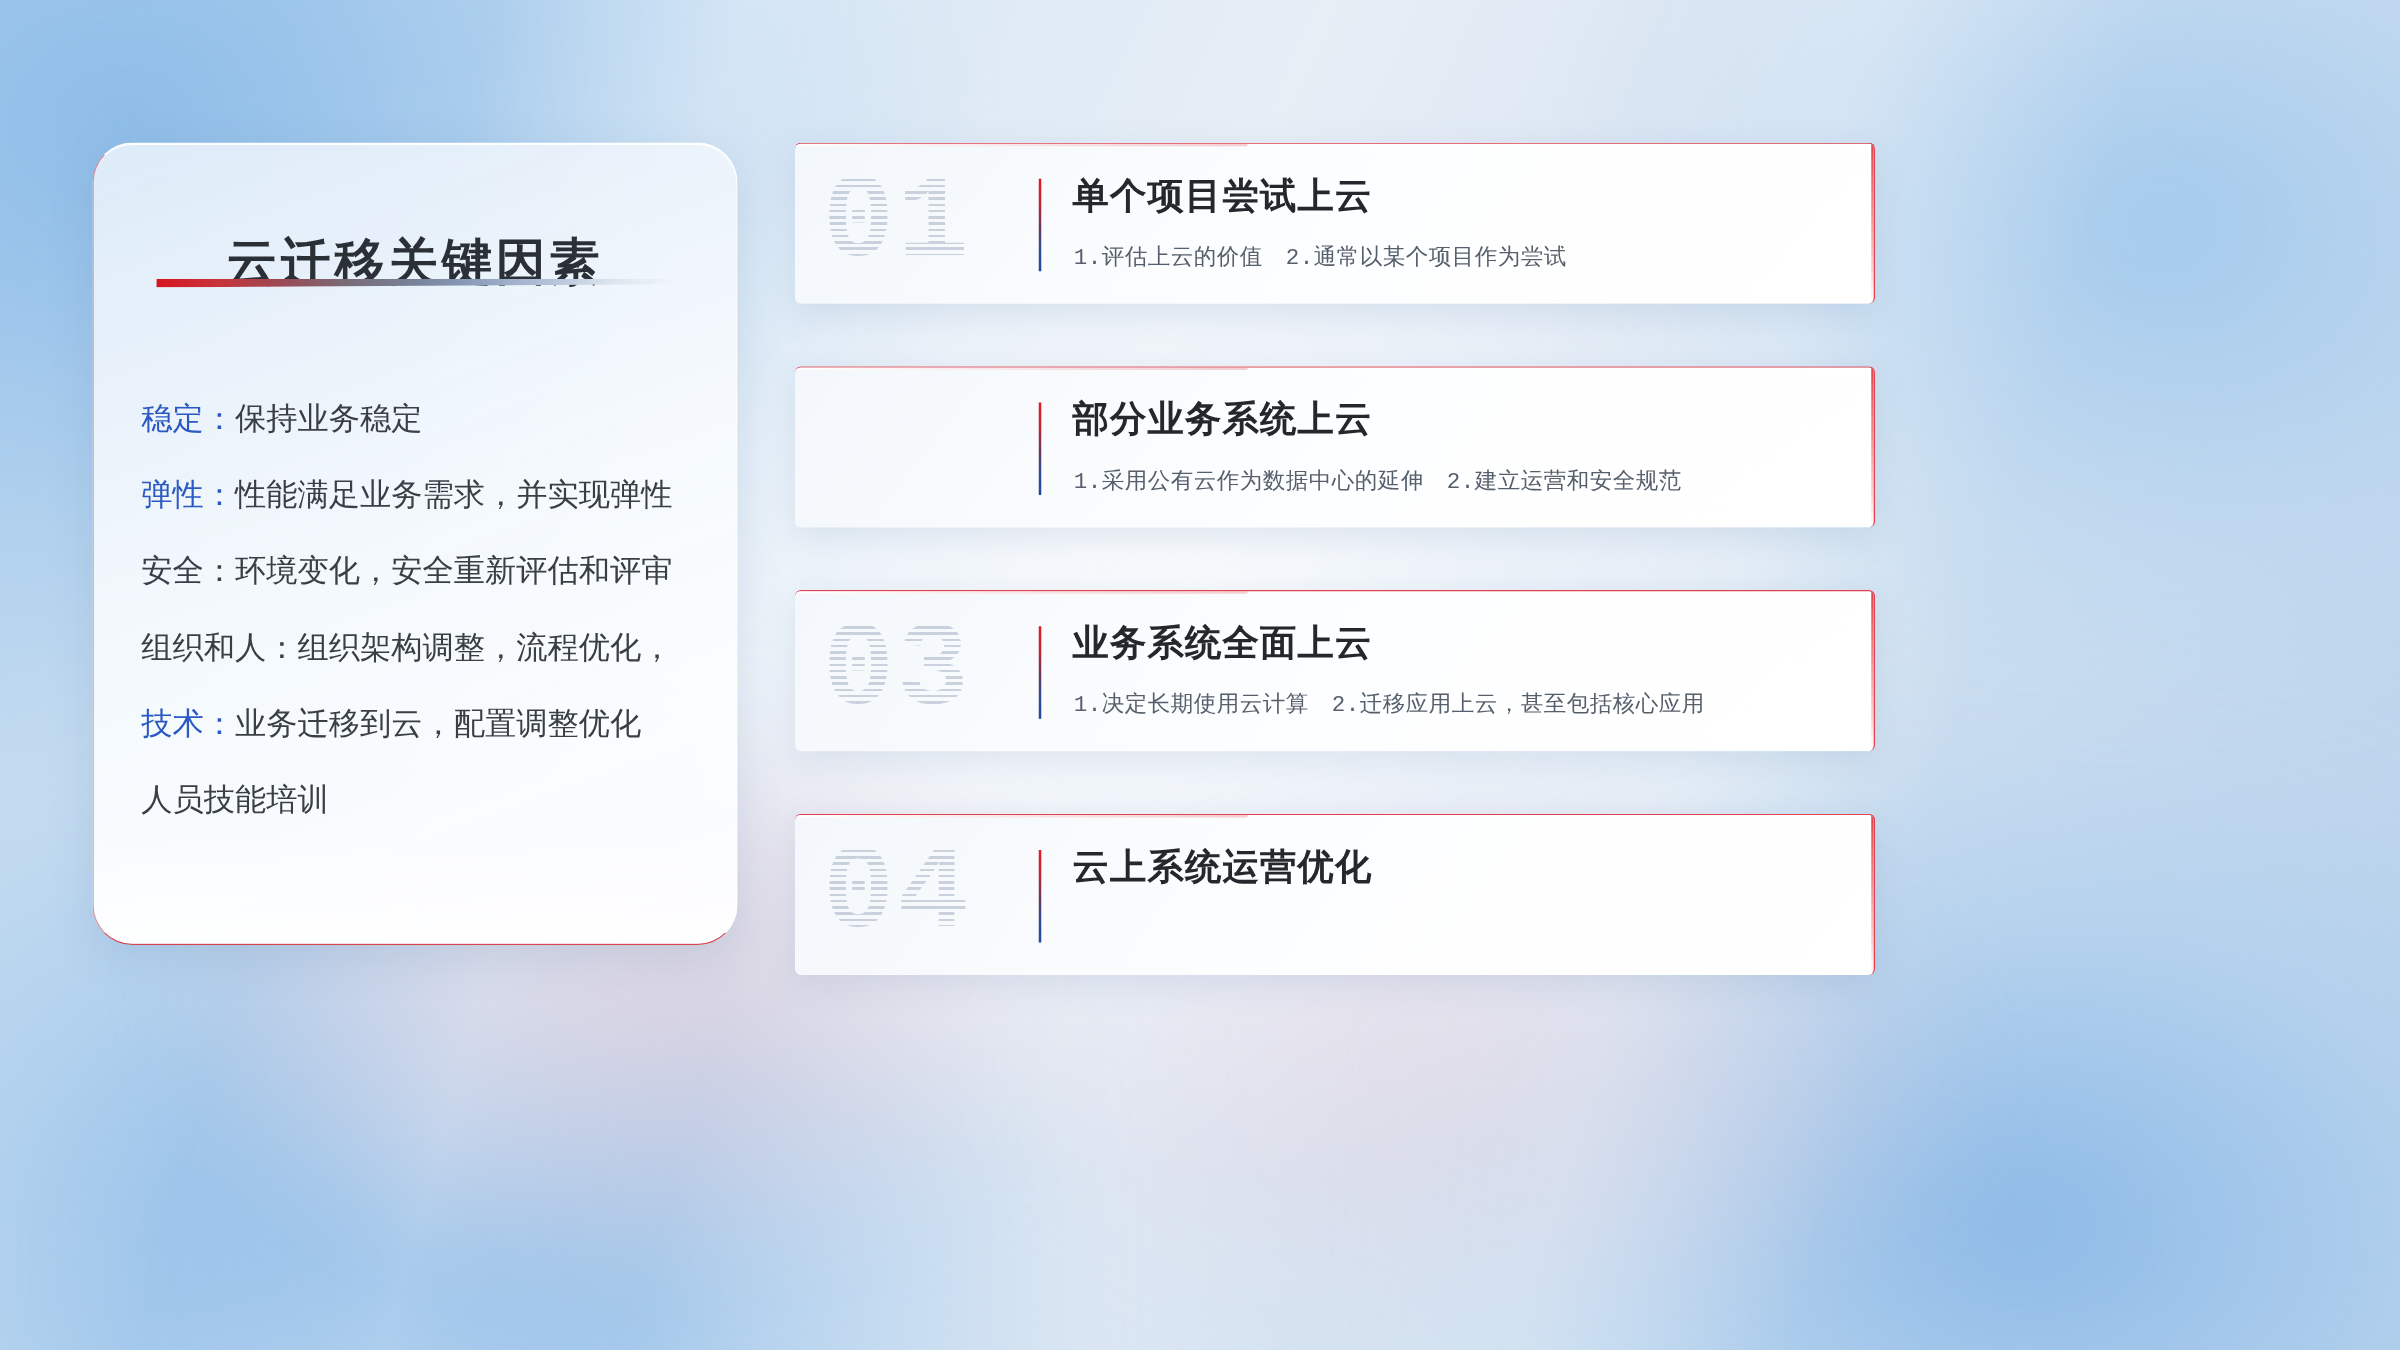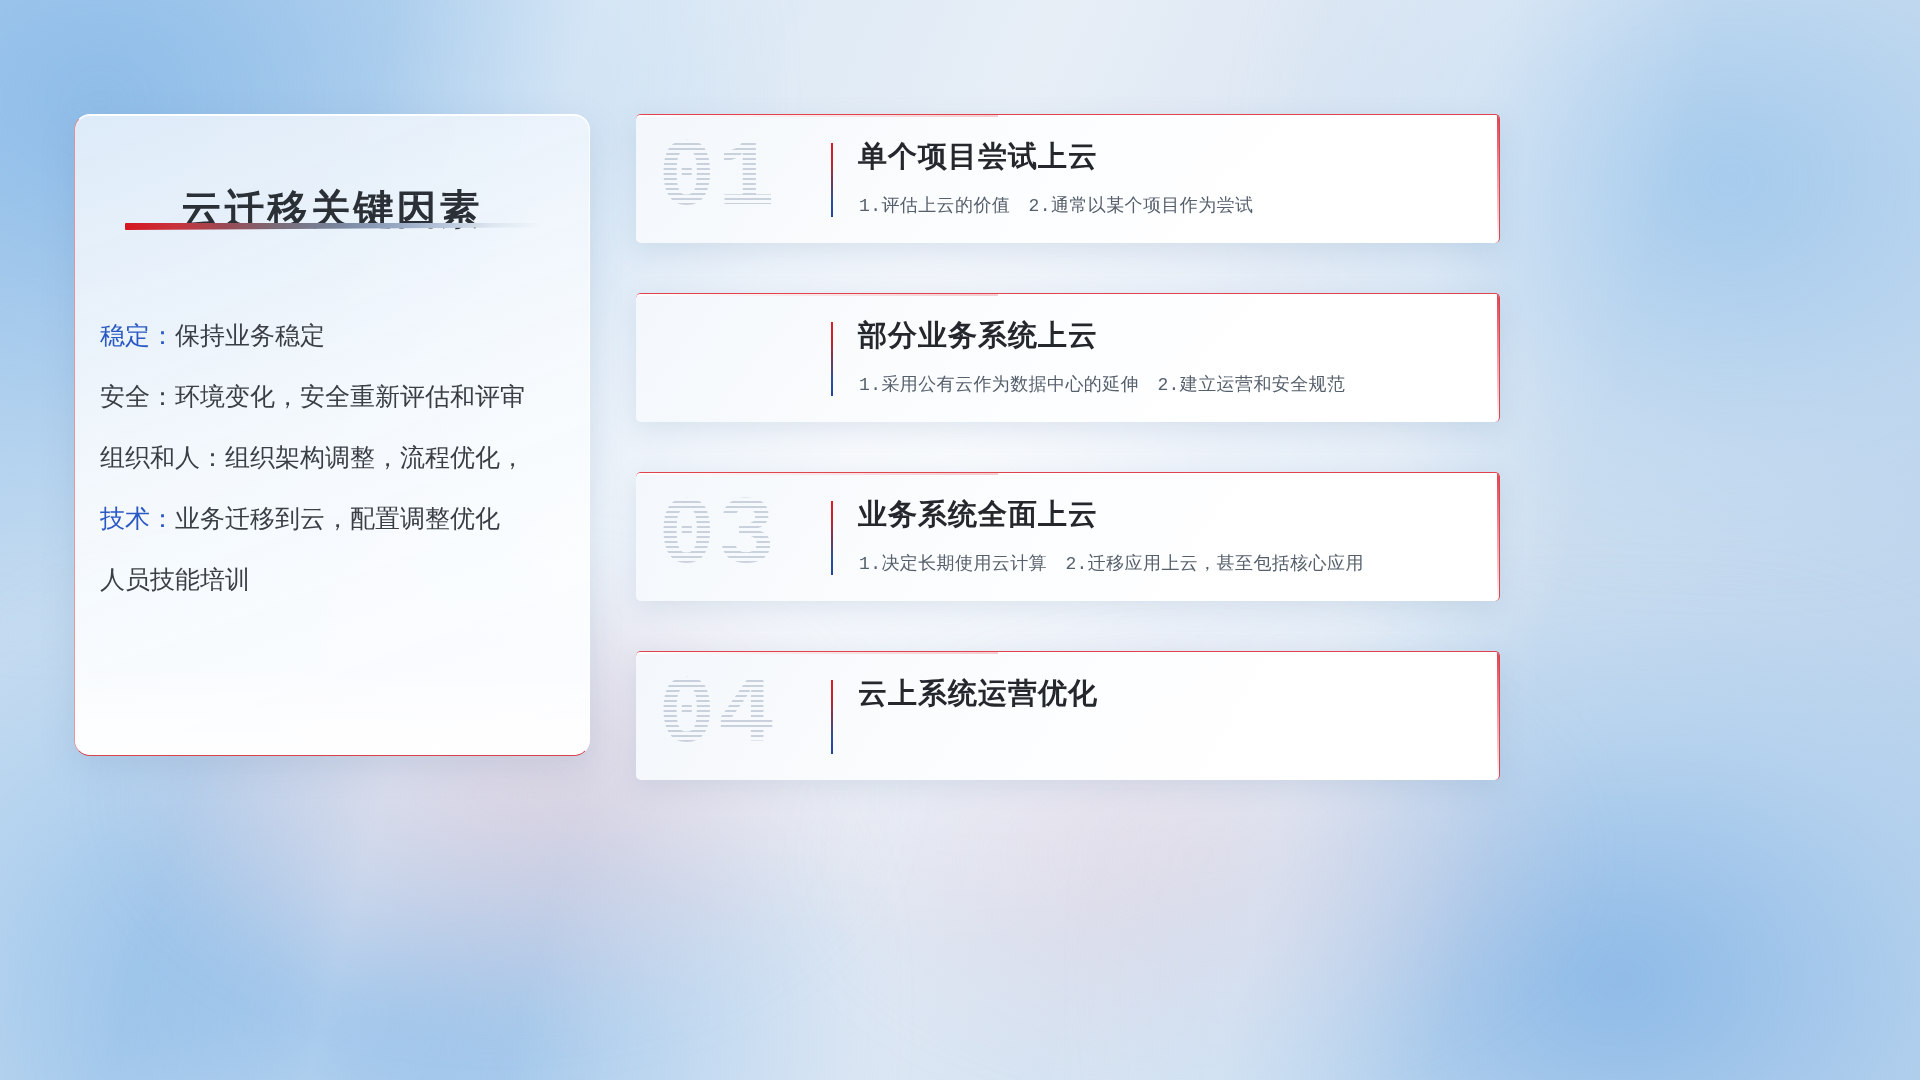--- a/index.html
+++ b/index.html
@@ -66,21 +66,21 @@
       rgba(255,255,255,.28) 27%,
       rgba(255,255,255,0) 36%,
       rgba(255,255,255,0) 60%,
       rgba(255,255,255,.22) 68%,
       rgba(255,255,255,0) 78%);
   }
 
   
   #left-panel{
     position:absolute;left:74px;top:114px;width:516px;height:642px;
-    border-radius:16px;
+    border-radius:32px;
     background:linear-gradient(160deg,
       rgba(228,238,249,.92) 0%,
       rgba(237,244,251,.93) 22%,
       rgba(246,250,253,.95) 48%,
       rgba(250,252,254,.96) 72%,
       rgba(252,253,255,.97) 100%);
     border:1px solid rgba(255,255,255,.9);
     border-bottom:1.6px solid #d8444c;
     border-left:1.6px solid rgba(216,68,76,.55);
     box-shadow:0 10px 34px rgba(90,125,165,.17), inset 0 1px 0 rgba(255,255,255,.95);
@@ -107,21 +107,21 @@
       #9a4a54 24%,
       #7b6a76 36%,
       #77839b 50%,
       #8fa0bd 62%,
       #b5c4da 76%,
       #dde6ef 88%,
       rgba(236,242,248,0) 100%);
     clip-path:polygon(0 0,100% 0,100% 62%,0 100%);
   }
   .factor-list{
-    position:absolute;left:25px;right:26px;top:190px;
+    position:absolute;left:38px;right:26px;top:190px;
   }
   .factor-row{
     font-size:25px;line-height:61px;color:#3a3f46;white-space:nowrap;
   }
   .factor-key{color:#2b59c3;}
   .factor-key.plain{color:#3a3f46;}
 
   
   #cards{position:absolute;left:636px;top:114px;width:864px;}
   .card{
@@ -188,20 +188,21 @@
   <div class="bg-pink"></div>
   <div class="bg-pink2"></div>
   <div class="bg-streak"></div>
 </div>
 
 <section id="left-panel">
   <h1 class="panel-title">云迁移关键因素</h1>
   <div class="title-rule"></div>
   <div class="factor-list" id="factor-list">
       <div class="factor-row"><span class="factor-key">稳定：</span><span class="factor-text">保持业务稳定</span></div>
+      <div class="factor-row"><span class="factor-key">弹性：</span><span class="factor-text">性能满足业务需求，并实现弹性</span></div>
       <div class="factor-row"><span class="factor-key plain">安全：</span><span class="factor-text">环境变化，安全重新评估和评审</span></div>
       <div class="factor-row"><span class="factor-key plain">组织和人：</span><span class="factor-text">组织架构调整，流程优化，</span></div>
       <div class="factor-row"><span class="factor-key">技术：</span><span class="factor-text">业务迁移到云，配置调整优化</span></div>
       <div class="factor-row"><span class="factor-key plain"></span><span class="factor-text">人员技能培训</span></div>
     </div>
 </section>
 
 <section id="cards">
     <div class="card">
       <div class="card-num">01</div>

